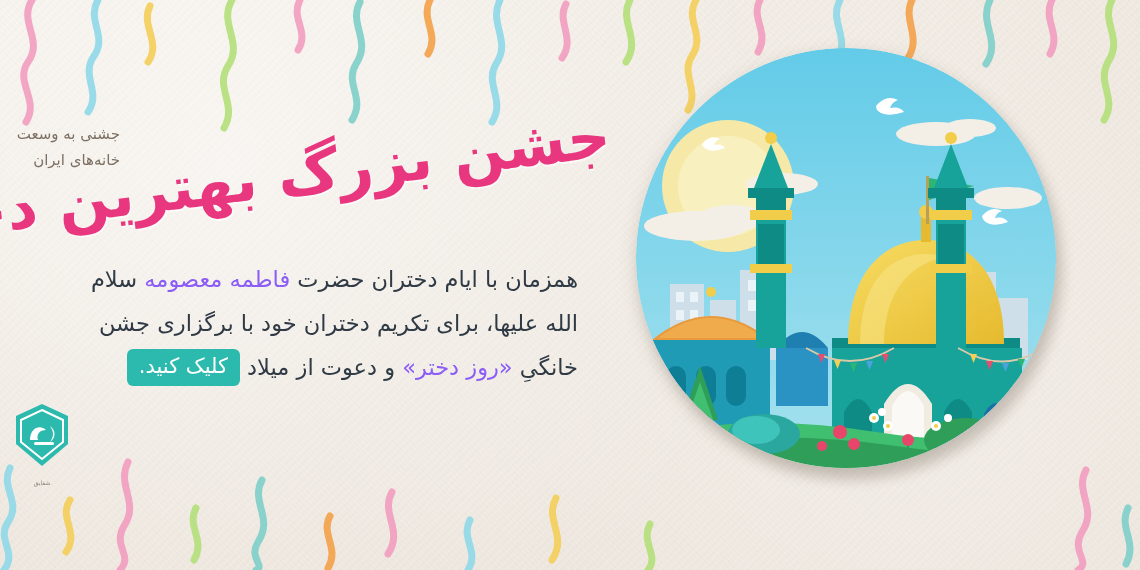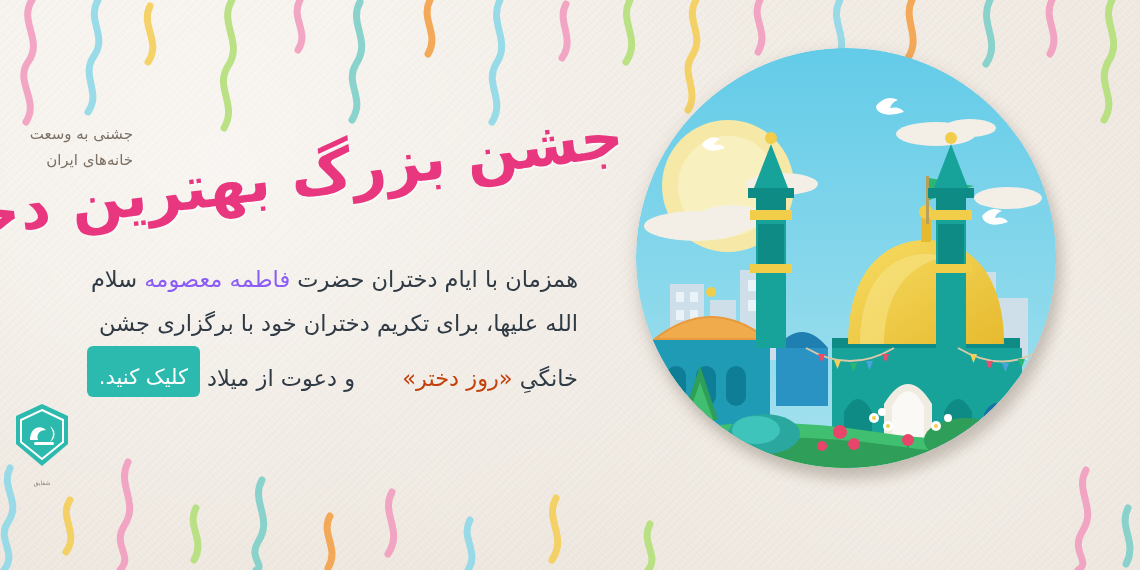--- a/index.html
+++ b/index.html
@@ -58,21 +58,21 @@
     position: absolute;
     inset: 0;
     border-radius: 50%;
     overflow: hidden;
     box-shadow: 0 6px 18px rgba(90,75,60,0.18);
   }
 
   
   .headline-block {
     position: absolute;
-    left: 53px;
+    left: 40px;
     top: 88px;
     width: 580px;
     height: 160px;
   }
   .headline {
     position: absolute;
     right: 10px;
     top: 10px;
     width: 560px;
     text-align: center;
@@ -105,27 +105,27 @@
     right: 562px;
     top: 258px;
     width: 505px;
     text-align: right;
     direction: rtl;
     color: #2f3a45;
     font-size: 22.5px;
     line-height: 1.95;
   }
   .body-block .hl-pink { color: #8b5cf6; }
-  .body-block .hl-teal { color: #c2410c; margin-left: 40px; }
+  .body-block .hl-teal { color: #8b5cf6; }
   .cta {
     display: inline-block;
     background: #2cb9ae;
     color: #ffffff;
     border-radius: 6px;
-    padding: 16px 12px 4px;
+    padding: 2px 12px 4px;
     font-size: 21px;
     line-height: 1.5;
     margin-left: 6px;
     vertical-align: 2px;
     border: none;
     cursor: pointer;
     font-family: inherit;
     text-align: right;
   }
 

